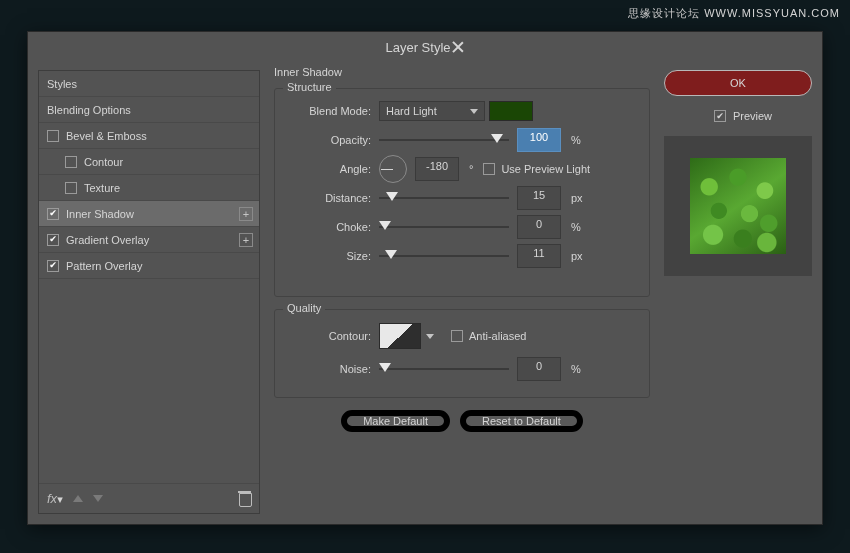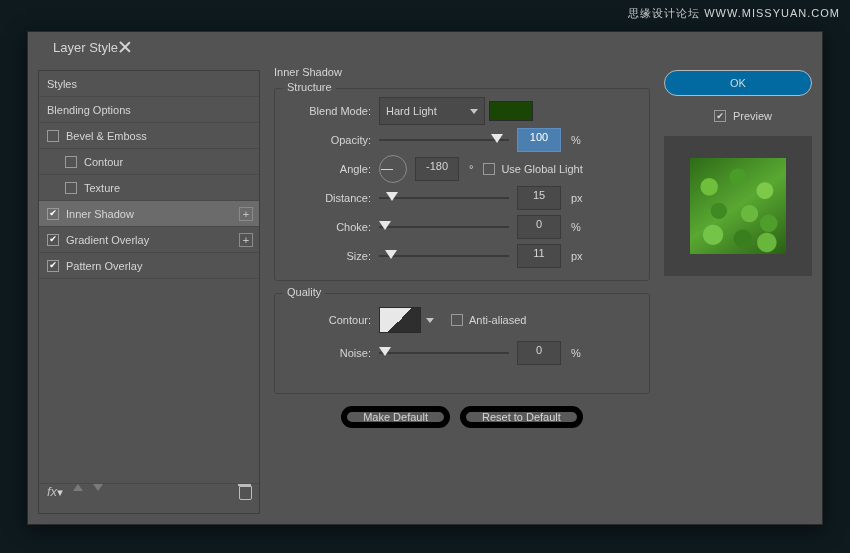--- a/index.html
+++ b/index.html
@@ -1,71 +1,71 @@
 <!DOCTYPE html>
 <html><head>
 <meta charset="utf-8">
 <style>
 *{box-sizing:border-box;margin:0;padding:0;font-family:"Segoe UI",Tahoma,sans-serif;font-size:11px;color:#d5d5d5}
 body{background:#0e1a1e;width:850px;height:553px;position:relative;overflow:hidden}
 .watermark{position:absolute;top:6px;right:10px;font-size:12px;color:#aaa;letter-spacing:1px}
 .watermark span.cn{font-weight:normal;color:#c9c9c9}
 .dialog{position:absolute;left:27px;top:31px;width:796px;height:494px;background:#535353;border:1px solid #2a2a2a;box-shadow:0 4px 18px rgba(0,0,0,.5)}
-.titlebar{height:30px;display:flex;align-items:center;padding:0 25px;justify-content:flex-start}
+.titlebar{height:30px;display:flex;align-items:center;padding:0 9px;justify-content:center}
 .titlebar .t{font-size:13px}
 .close{width:14px;height:14px;position:relative;cursor:pointer}
 .close::before,.close::after{content:"";position:absolute;left:6px;top:0;width:1.5px;height:14px;background:#d5d5d5}
 .close::before{transform:rotate(45deg)}
 .close::after{transform:rotate(-45deg)}
 .body{display:flex;padding:8px 10px 10px 10px;gap:10px;height:calc(100% - 30px)}
 
 .styles-panel{width:222px;border:1px solid #3d3d3d;background:#535353;display:flex;flex-direction:column}
 .styles-list{flex:1}
 .srow{display:flex;align-items:center;height:26px;padding:0 8px;border-bottom:1px solid #494949;cursor:pointer;position:relative}
 .srow.indent{padding-left:26px}
 .srow.active{background:#6b6b6b}
 .srow .cb{width:12px;height:12px;border:1px solid #9a9a9a;margin-right:7px;display:flex;align-items:center;justify-content:center;font-size:9px;color:#d5d5d5}
 .srow .cb.checked::after{content:"✔";color:#fff;font-size:9px;line-height:1}
 .srow .plus{position:absolute;right:6px;width:14px;height:14px;border:1px solid #8a8a8a;display:flex;align-items:center;justify-content:center;font-size:11px;color:#c5c5c5}
-.styles-foot{height:30px;display:flex;align-items:flex-start;padding:0 8px;gap:10px;border-top:1px solid #494949}
+.styles-foot{height:30px;display:flex;align-items:center;padding:0 8px;gap:10px;border-top:1px solid #494949}
 .fx{font-style:italic;font-size:13px;color:#bcbcbc}
 .arrow{width:0;height:0;border-left:5px solid transparent;border-right:5px solid transparent}
 .arrow.up{border-bottom:7px solid #7a7a7a}
 .arrow.down{border-top:7px solid #7a7a7a}
 .trash{margin-left:auto;width:13px;height:15px;position:relative}
 .trash::before{content:"";position:absolute;top:2px;left:1px;width:11px;height:12px;border:1px solid #bcbcbc;border-radius:0 0 2px 2px}
 .trash::after{content:"";position:absolute;top:0;left:0;width:13px;height:2px;background:#bcbcbc}
 
 .settings{flex:1;padding:0 4px}
 .fieldset{border:1px solid #434343;border-radius:3px;padding:12px 14px 14px;margin-bottom:12px;position:relative}
 .legend{position:absolute;top:-8px;left:8px;background:#535353;padding:0 4px;color:#d5d5d5}
 .section-title{position:absolute;top:-22px;left:0;color:#d5d5d5}
 .sect-wrap{position:relative;margin-top:18px}
 .row{display:flex;align-items:center;margin-bottom:9px;height:20px}
 .row .lbl{width:90px;text-align:right;padding-right:8px;color:#d5d5d5}
-.select{width:106px;height:28px;background:#4a4a4a;border:1px solid #3a3a3a;display:flex;align-items:center;padding:0 6px;justify-content:space-between;cursor:pointer}
+.select{width:106px;height:20px;background:#4a4a4a;border:1px solid #3a3a3a;display:flex;align-items:center;padding:0 6px;justify-content:space-between;cursor:pointer}
 .select .caret{width:0;height:0;border-left:4px solid transparent;border-right:4px solid transparent;border-top:5px solid #c5c5c5}
 .swatch{width:44px;height:20px;background:#1a4605;border:1px solid #2a2a2a;margin-left:4px;cursor:pointer}
 .slider{position:relative;width:130px;height:14px;margin-right:8px}
 .slider .track{position:absolute;top:6px;left:0;right:0;height:2px;background:#3a3a3a}
 .slider .thumb{position:absolute;top:1px;width:0;height:0;border-left:6px solid transparent;border-right:6px solid transparent;border-top:9px solid #e8e8e8}
 .numbox{width:44px;height:24px;background:#4a4a4a;border:1px solid #3a3a3a;text-align:center;line-height:16px}
 .numbox.sel{background:#4a7fb0;color:#fff;border-color:#5a8fc0}
 .unit{margin-left:10px;color:#d5d5d5}
 .angle-dial{width:28px;height:28px;border:1px solid #8a8a8a;border-radius:50%;position:relative;margin-right:8px}
 .angle-dial::after{content:"";position:absolute;left:1px;top:13px;width:12px;height:1px;background:#d5d5d5}
 .inline-cb{width:12px;height:12px;border:1px solid #9a9a9a;margin:0 6px 0 10px;display:inline-flex;align-items:center;justify-content:center}
 .inline-cb.checked::after{content:"✔";font-size:9px}
 .contour-sw{width:42px;height:26px;border:1px solid #2a2a2a;background:linear-gradient(135deg,#e8e8e8 0 50%,#2e2e2e 50% 100%);margin-right:6px;cursor:pointer;position:relative}
 .contour-sw .caret{position:absolute;right:-14px;top:10px;width:0;height:0;border-left:4px solid transparent;border-right:4px solid transparent;border-top:5px solid #c5c5c5}
 .btn{height:22px;padding:0 16px;background:#595959;border:6px solid #000000;border-radius:11px;display:inline-flex;align-items:center;cursor:pointer}
 .btn-row{display:flex;gap:10px;justify-content:center;margin-top:4px}
 
 .right{width:148px;display:flex;flex-direction:column;gap:8px}
-.rbtn{height:26px;border:1px solid #8a8a8a;border-radius:13px;display:flex;align-items:center;justify-content:center;cursor:pointer;background:#0369a1}
+.rbtn{height:26px;border:1px solid #8a8a8a;border-radius:13px;display:flex;align-items:center;justify-content:center;cursor:pointer;background:#7f1d1d}
 .rbtn.primary{border-color:#b8b8b8}
 .prev-row{display:flex;align-items:center;justify-content:center;gap:1px;margin-top:6px}
 .preview{margin-top:6px;width:148px;height:140px;background:#424242;display:flex;align-items:center;justify-content:center}
 .leaves{width:96px;height:96px;background:
  radial-gradient(circle at 20% 30%,#6fbf3a 0 8%,transparent 9%),
  radial-gradient(circle at 50% 20%,#4a9c28 0 9%,transparent 10%),
  radial-gradient(circle at 78% 34%,#7ec94a 0 8%,transparent 9%),
  radial-gradient(circle at 30% 55%,#3f8a22 0 9%,transparent 10%),
  radial-gradient(circle at 62% 58%,#6ab93e 0 10%,transparent 11%),
  radial-gradient(circle at 82% 68%,#4f9e2c 0 8%,transparent 9%),
@@ -157,21 +157,21 @@
             <div class="numbox sel">100</div>
             <div class="unit">%</div>
           </div>
 
           <div class="row">
             <div class="lbl">Angle:</div>
             <div class="angle-dial"></div>
             <div class="numbox">-180</div>
             <div class="unit">°</div>
             <span class="inline-cb"></span>
-            <span>Use Global Light</span>
+            <span>Use Preview Light</span>
           </div>
 
           <div class="row">
             <div class="lbl">Distance:</div>
             <div class="slider">
                 <div class="track"></div>
                 <div class="thumb" id="th-distance" style="left: 7.08px;"></div>
               </div>
             <div class="numbox">15</div>
             <div class="unit">px</div>
@@ -180,21 +180,21 @@
           <div class="row">
             <div class="lbl">Choke:</div>
             <div class="slider">
                 <div class="track"></div>
                 <div class="thumb" id="th-choke" style="left: 0px;"></div>
               </div>
             <div class="numbox">0</div>
             <div class="unit">%</div>
           </div>
 
-          <div class="row" style="margin-bottom:0">
+          <div class="row" style="margin-bottom:16px">
             <div class="lbl">Size:</div>
             <div class="slider">
                 <div class="track"></div>
                 <div class="thumb" id="th-size" style="left: 5.9px;"></div>
               </div>
             <div class="numbox">11</div>
             <div class="unit">px</div>
           </div>
         </div>
       </div>
@@ -203,21 +203,21 @@
         <div class="legend">Quality</div>
         <div class="row" style="height:28px">
           <div class="lbl">Contour:</div>
           <div class="contour-sw">
               <span class="caret"></span>
             </div>
           <span style="width:14px"></span>
           <span class="inline-cb"></span>
           <span>Anti-aliased</span>
         </div>
-        <div class="row" style="margin-bottom:16px">
+        <div class="row" style="margin-bottom:4px">
           <div class="lbl">Noise:</div>
           <div class="slider">
               <div class="track"></div>
               <div class="thumb" id="th-noise" style="left: 0px;"></div>
             </div>
           <div class="numbox">0</div>
           <div class="unit">%</div>
         </div>
       </div>
 

